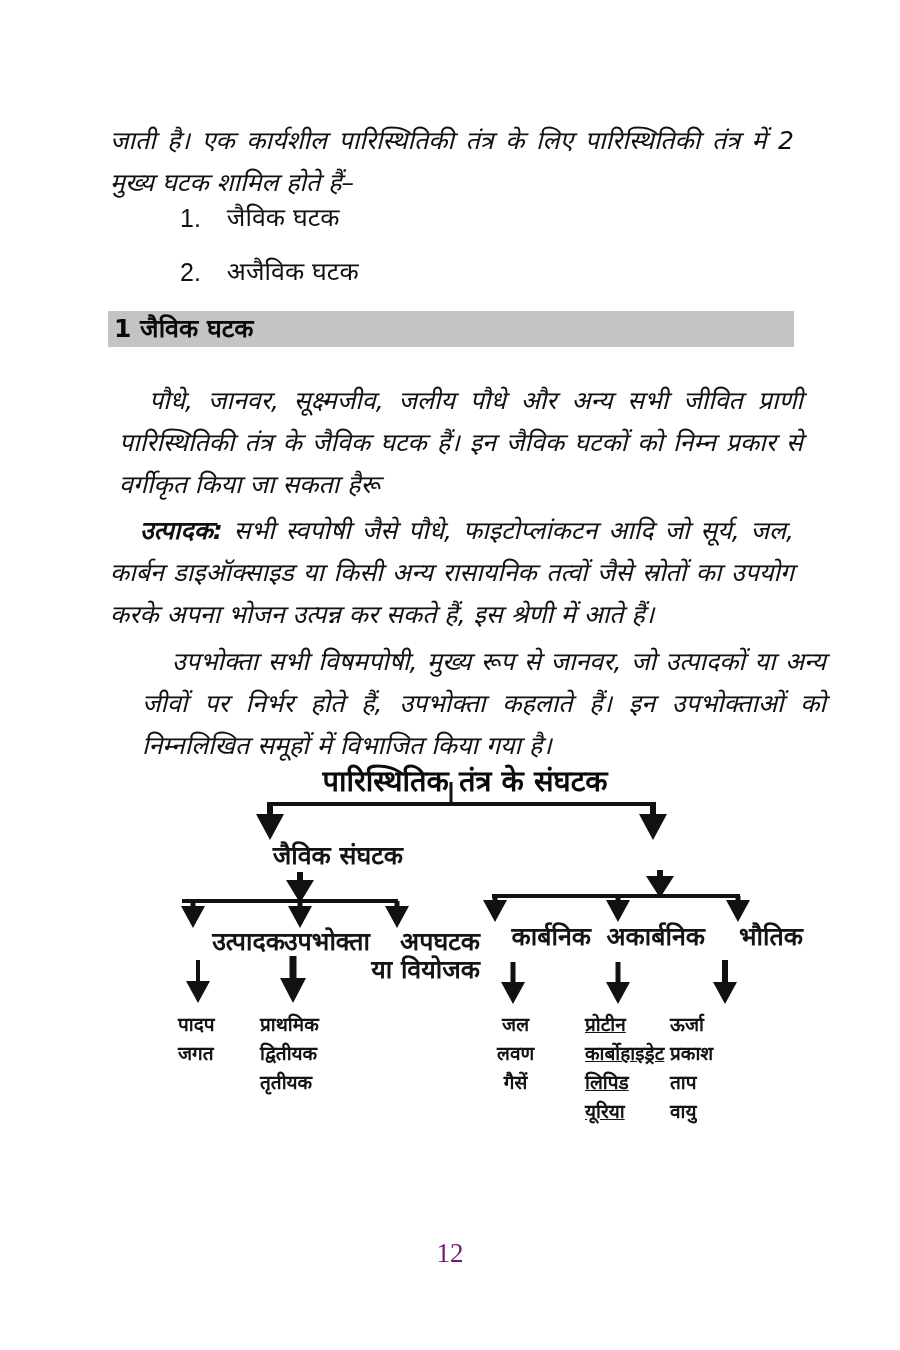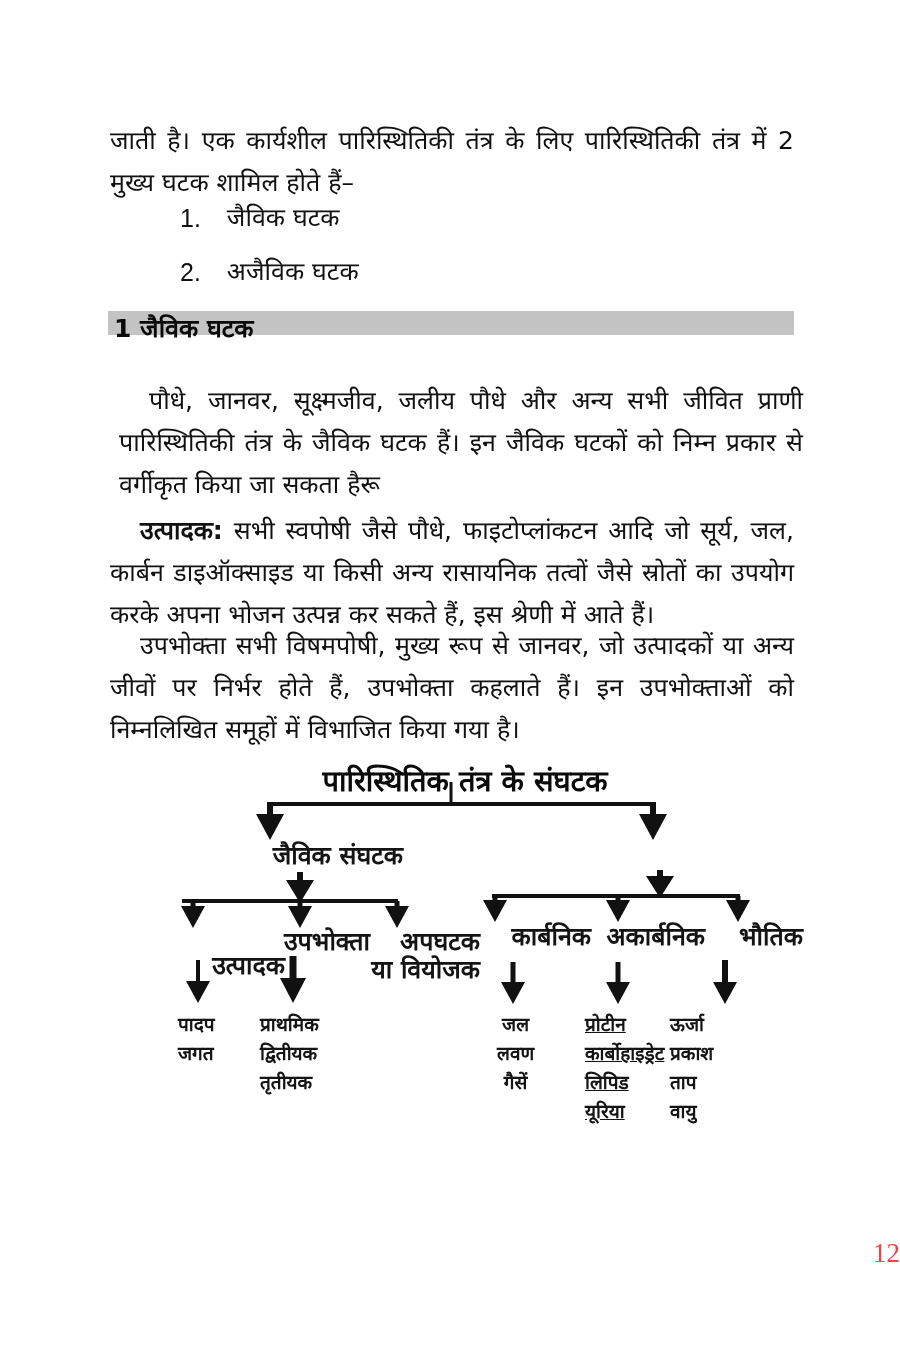--- a/index.html
+++ b/index.html
@@ -9,77 +9,78 @@
     background:#ffffff;
     color:#111111;
     font-family:"DejaVu Sans","Liberation Sans",sans-serif;
     overflow:hidden;
   }
   .para{
     position:absolute;left:110px;width:684px;
     font-size:25px;line-height:42px;
     text-align:justify;
     color:#111111;
+    font-style:italic;
   }
   .indent{text-indent:30px;}
   .lead{font-weight:bold;margin-top:48px;}
   .intro{top:95px;}
   .para-biotic{top:355px;margin-left:9px;}
   .para-producer{top:485px;}
-  .para-consumer{top:600px;}
+  .para-consumer{top:616px;margin-left:32px;}
   .list-item{
     position:absolute;left:180px;
     display:flex;gap:26px;
     font-size:25px;line-height:36px;color:#111111;
   }
   .list-item .num{font-family:"Liberation Sans",sans-serif;}
   .li-1{top:200px;}
   .li-2{top:254px;}
   .section-bar{
-    position:absolute;left:108px;top:311px;width:686px;height:24px;
+    position:absolute;left:108px;top:311px;width:686px;height:36px;
     background:#c4c4c4;
     font-size:25px;line-height:36px;font-weight:bold;
     padding-left:6px;box-sizing:border-box;
     color:#0a0a0a;
   }
   
   .diagram{position:absolute;left:100px;top:740px;width:700px;height:410px;}
   .diagram svg{position:absolute;left:0;top:0;}
   .dg-title{
     position:absolute;left:150px;top:20px;width:430px;
     text-align:center;font-size:29px;font-weight:bold;color:#0a0a0a;
   }
   .dg-node{
     position:absolute;text-align:right;
     font-size:25px;font-weight:bold;color:#141414;
     line-height:28px;white-space:pre-line;
   }
   .n-biotic{left:103px;top:102px;width:200px;}
   .n-abiotic{left:455px;top:102px;width:200px;}
-  .n-producer{left:35px;top:188px;width:150px;margin-top:24px;}
+  .n-producer{left:35px;top:188px;width:150px;}
   .n-consumer{left:120px;top:188px;width:150px;}
   .n-decomposer{left:215px;top:188px;width:165px;}
   .n-organic{left:341px;top:183px;width:150px;}
   .n-inorganic{left:455px;top:183px;width:150px;}
   .n-physical{left:553px;top:183px;width:150px;}
   .dg-leaf{
     position:absolute;top:270px;
     font-size:19px;font-weight:600;color:#141414;
     line-height:29px;white-space:pre-line;text-align:left;
   }
   .lf-producer{left:78px;}
   .lf-consumer{left:160px;}
   .lf-organic{left:397px;text-align:center;}
   .lf-inorganic{left:485px;text-decoration:underline;}
   .lf-physical{left:570px;}
   .page-number{
     position:absolute;left:0;top:1238px;width:900px;
-    text-align:right;font-size:27px;
+    text-align:center;font-size:27px;
     font-family:"Liberation Serif","DejaVu Serif",serif;
-    color:#ef4444;
+    color:#701a75;
   }
   .stroke{stroke:#111111;fill:none;}
   .head{fill:#111111;stroke:none;}
 </style>
 </head>
 <body>
 
 <div class="page">
 
   <p class="para intro">जाती है। एक कार्यशील पारिस्थितिकी तंत्र के लिए पारिस्थितिकी तंत्र में 2 मुख्य घटक शामिल होते हैं–</p>

